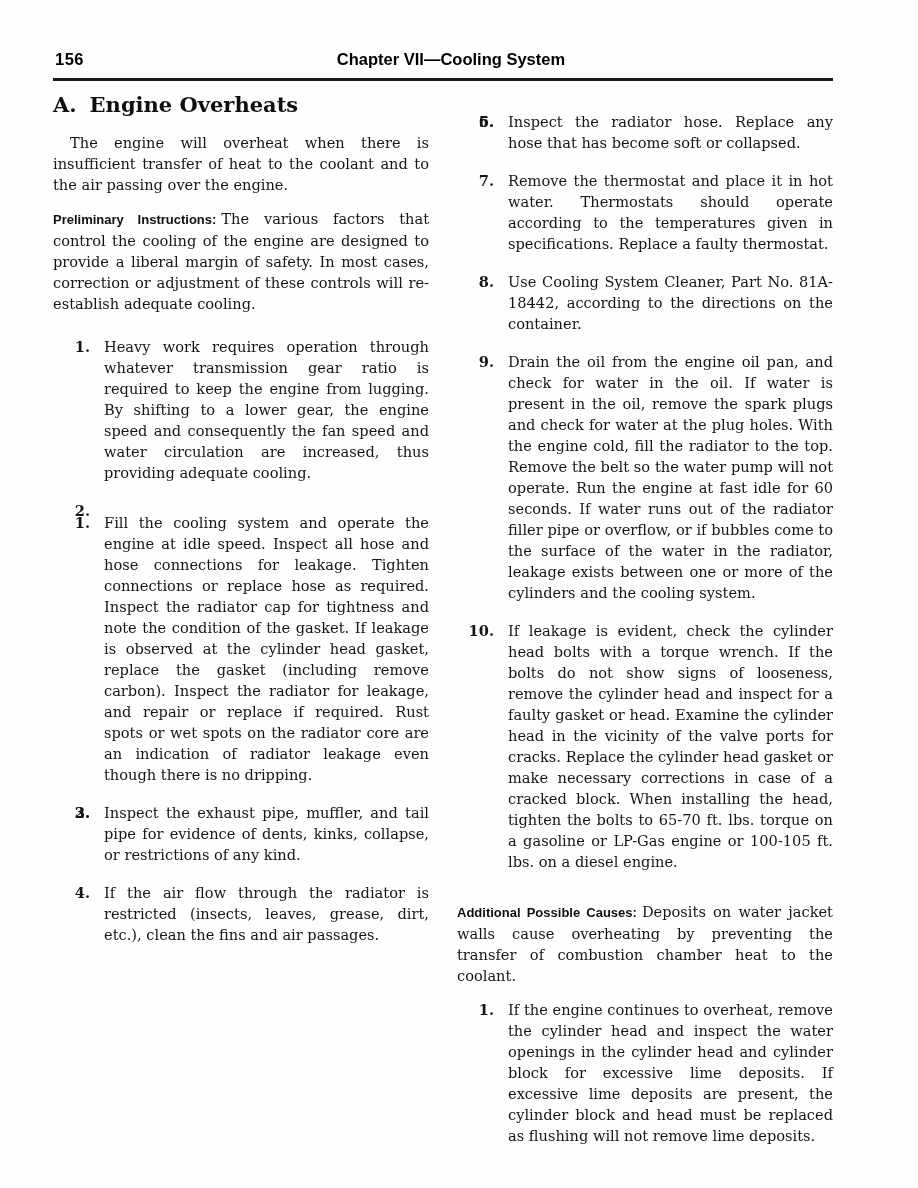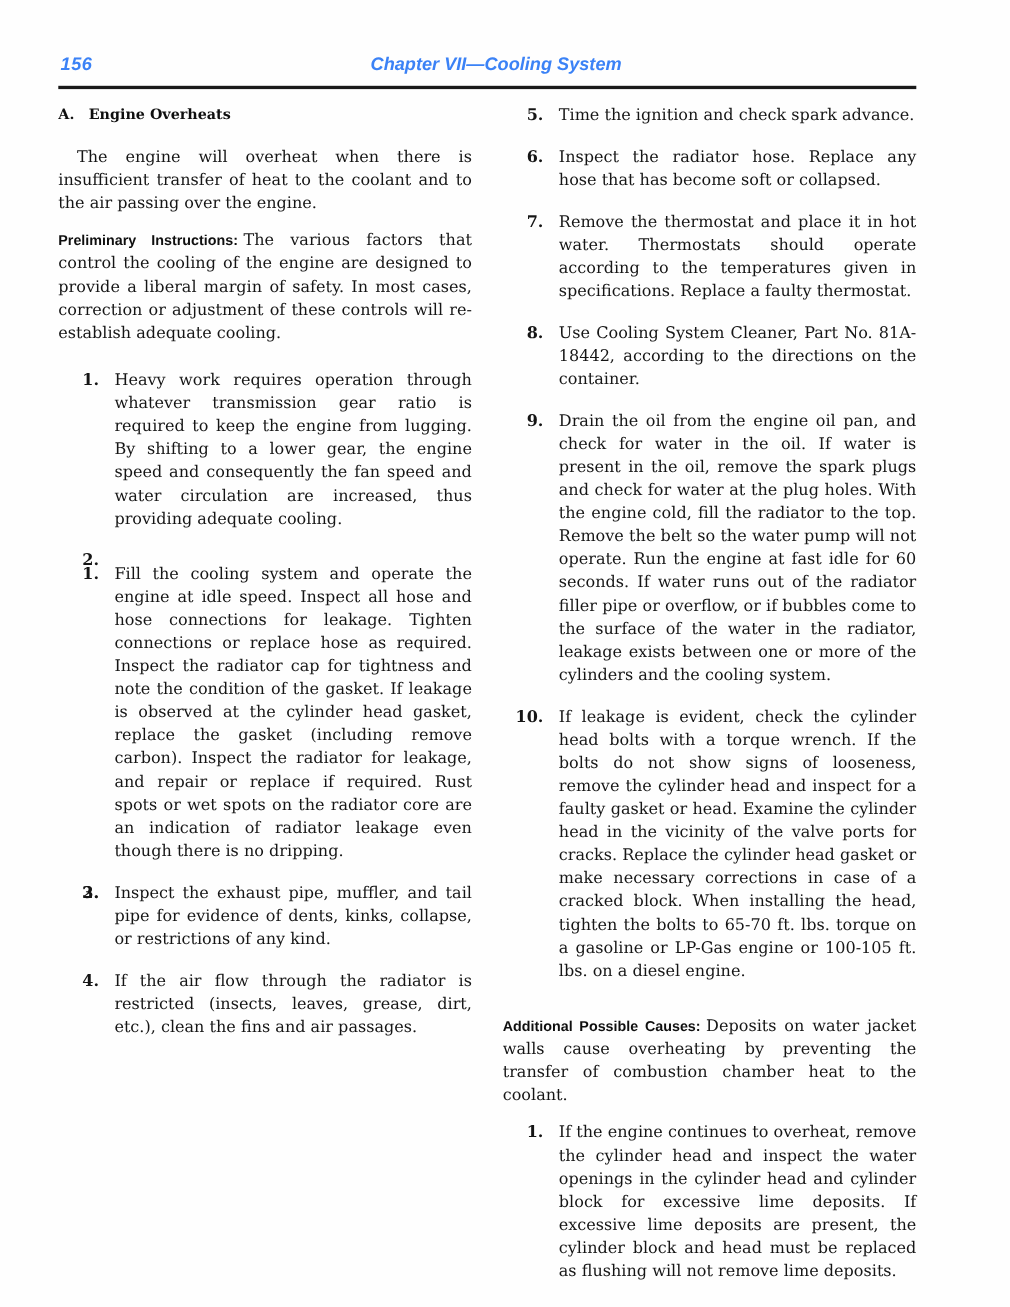--- a/index.html
+++ b/index.html
@@ -15,40 +15,39 @@
     position: absolute; inset: 0;
     background: #fefefe;
   }
   
   .running-header {
     position: absolute;
     top: 50px; left: 53px; width: 780px; height: 24px;
     font-family: "Liberation Sans", sans-serif;
     font-weight: bold;
     font-size: 16.5px;
-    color: #3b82f6;
-    font-style: italic;
+    color: #000000;
   }
   .page-number { position: absolute; left: 2px; top: 0; letter-spacing: 0.5px; }
   .chapter-title { position: absolute; left: 16px; right: 0; top: 0; text-align: center; }
   .header-rule {
     position: absolute;
     top: 78px; left: 53px; width: 780px; height: 3px;
     background: #191919;
   }
   
   .columns {
     position: absolute;
     top: 94px; left: 53px; width: 780px;
     display: flex; gap: 28px;
   }
   .col { width: 376px; font-size: 14.6px; line-height: 21px; }
   .col p { text-align: justify; }
   h2.section-heading {
-    font-size: 13px; line-height: 22px;
+    font-size: 21px; line-height: 22px;
     font-weight: bold;
     margin-bottom: 16px;
     color: #0f0f0f;
   }
   h2.section-heading .heading-letter { margin-right: 13px; }
   p.intro { text-indent: 17px; margin-bottom: 13px; }
   .inline-label {
     font-family: "Liberation Sans", sans-serif;
     font-weight: bold;
     font-size: 13px;
@@ -123,21 +122,20 @@
           <span class="item-number">4.</span>
           <span class="item-text">If the air flow through the radiator is restricted (insects, leaves, grease, dirt, etc.), clean the fins and air passages.</span>
         </div>
       </div>
     </div>
 
     <div class="col">
       <div class="list-block end-gap">
         <div class="num-item">
           <span class="item-number">5.</span>
-          <span class="item-text">Time the ignition and check spark advance.</span>
         </div>
         <div class="num-item">
           <span class="item-number">6.</span>
           <span class="item-text">Inspect the radiator hose. Replace any hose that has become soft or collapsed.</span>
         </div>
         <div class="num-item">
           <span class="item-number">7.</span>
           <span class="item-text">Remove the thermostat and place it in hot water. Thermostats should operate according to the temperatures given in specifications. Replace a faulty thermostat.</span>
         </div>
         <div class="num-item">

